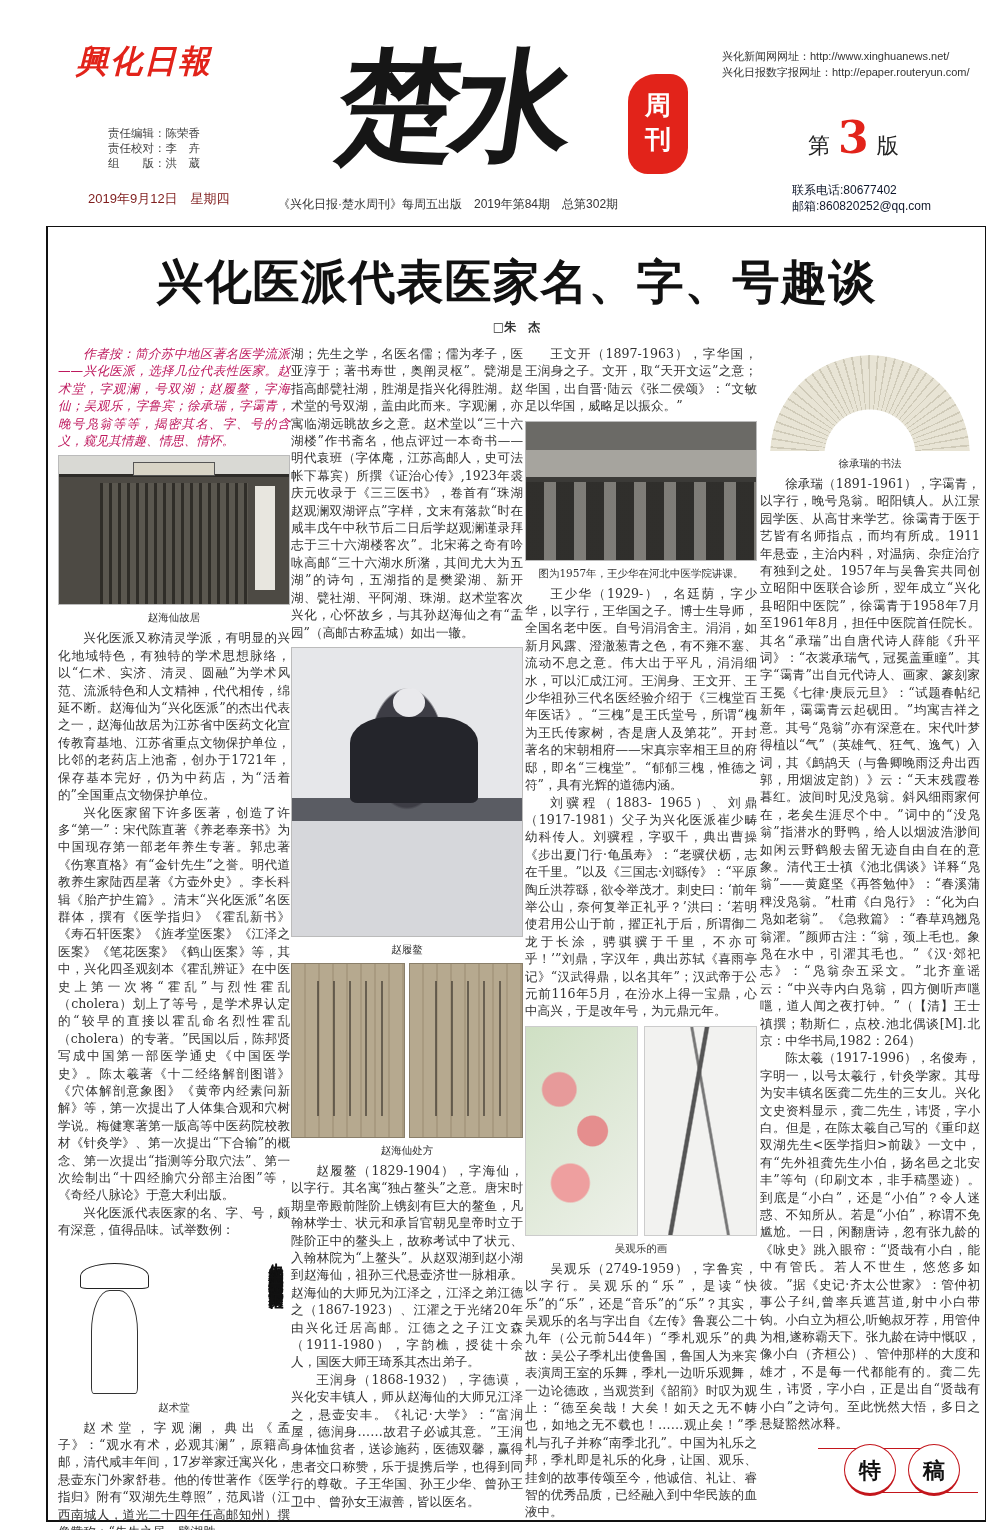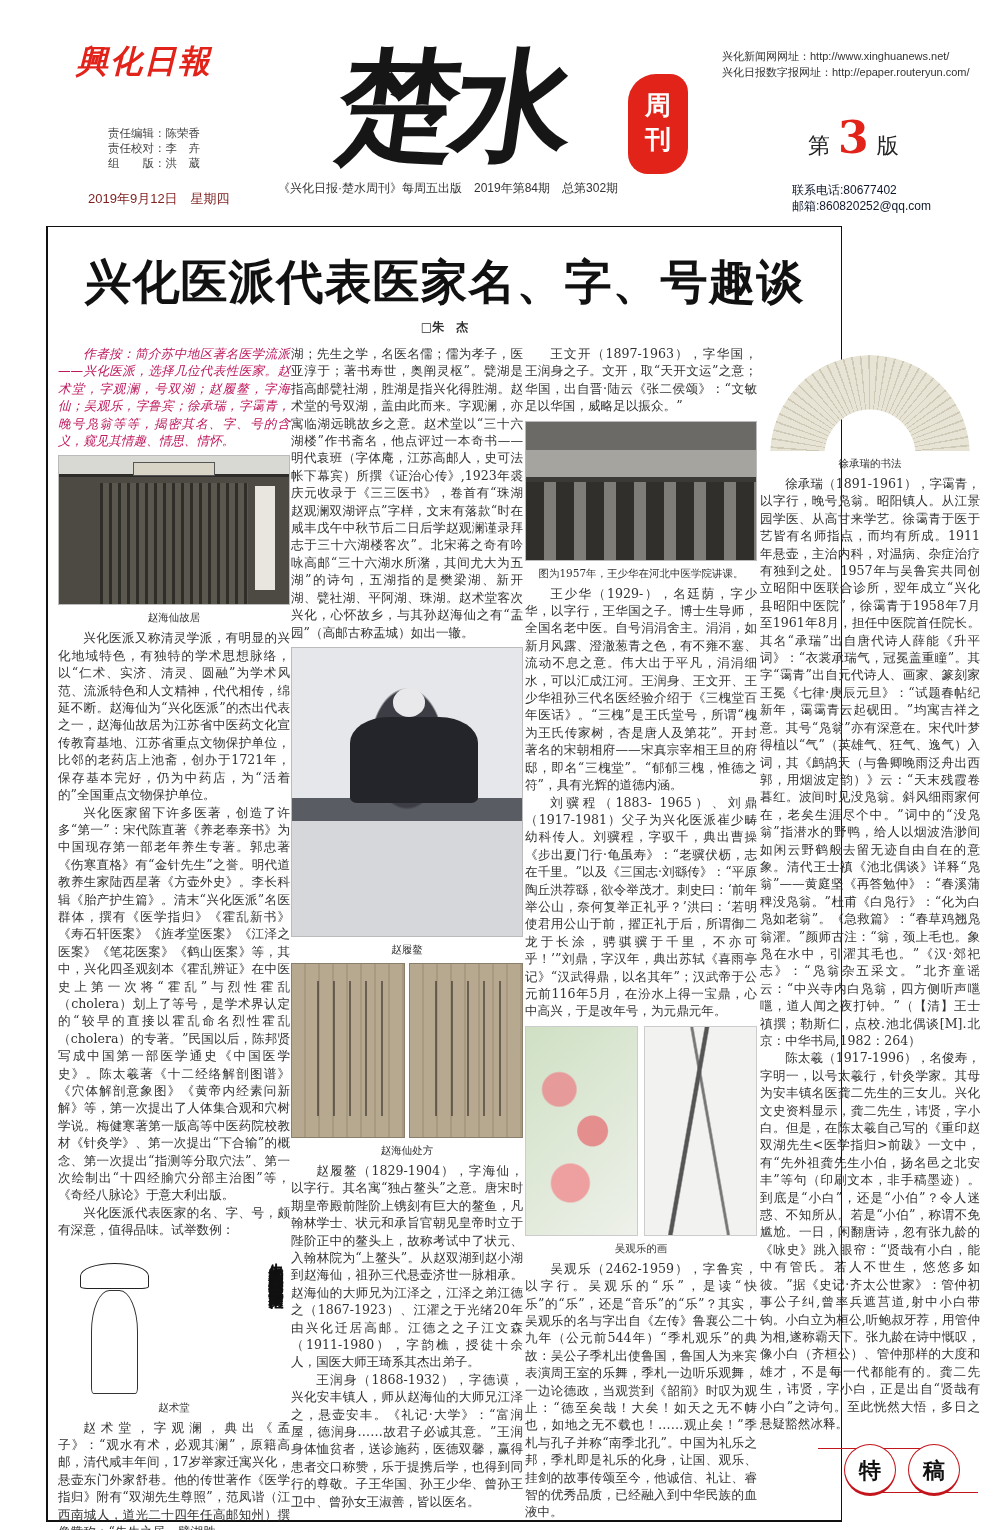--- a/index.html
+++ b/index.html
@@ -6,28 +6,28 @@
   body { width: 1002px; height: 1530px; background: #fff; font-family: "DejaVu Serif", "Liberation Serif", serif; color: #2a2a2a; position: relative; overflow: hidden; }
 
   
   .masthead { position: absolute; left: 0; top: 0; width: 1002px; height: 220px; }
   .paper-logo { position: absolute; left: 76px; top: 40px; font-family: "DejaVu Serif", serif; font-size: 32px; font-weight: bold; color: #e2231a; font-style: italic; letter-spacing: 2px; }
   .staff { position: absolute; left: 108px; top: 126px; font-size: 11.5px; line-height: 15px; color: #444; font-family: "DejaVu Serif", serif; }
   .staff div { white-space: nowrap; }
   .date-line { position: absolute; left: 88px; top: 190px; font-size: 13px; font-family: "Liberation Sans", sans-serif; color: #7f1d1d; white-space: pre; }
   .brand { position: absolute; left: 340px; top: 40px; font-family: "DejaVu Serif", serif; font-size: 120px; font-weight: bold; color: #161616; line-height: 130px; letter-spacing: -6px; transform: skewX(-8deg); }
   .seal { position: absolute; left: 628px; top: 74px; width: 60px; height: 100px; background: #e2231a; border-radius: 28px 18px 26px 20px; color: #fff; font-size: 26px; font-weight: bold; line-height: 34px; text-align: center; padding-top: 14px; }
-  .issue-line { position: absolute; left: 278px; top: 180px; font-size: 12px; font-family: "Liberation Sans", sans-serif; color: #333; white-space: pre; }
+  .issue-line { position: absolute; left: 278px; top: 196px; font-size: 12px; font-family: "Liberation Sans", sans-serif; color: #333; white-space: pre; }
   .site-links { position: absolute; left: 722px; top: 6px; font-size: 11px; line-height: 16px; font-family: "Liberation Sans", sans-serif; color: #333; white-space: nowrap; margin-top: 42px; }
   .edition { position: absolute; left: 808px; top: 112px; font-family: "Liberation Sans", sans-serif; font-size: 22px; color: #222; display: flex; align-items: baseline; }
   .edition .num { color: #e2231a; font-family: "DejaVu Serif", serif; font-weight: bold; font-size: 44px; margin: 0 8px; }
   .contact { position: absolute; left: 792px; top: 182px; font-size: 12px; line-height: 16px; font-family: "Liberation Sans", sans-serif; color: #0f172a; }
 
   
-  .frame { position: absolute; left: 46px; top: 226px; width: 796px; height: 1296px; border-left: 2px solid #111; border-top: 1.5px solid #111; border-right: 1.5px solid #111; border-bottom: 2px solid #111; }
+  .frame { position: absolute; left: 46px; top: 226px; width: 940px; height: 1296px; border-left: 2px solid #111; border-top: 1.5px solid #111; border-right: 1.5px solid #111; border-bottom: 2px solid #111; }
   .headline { position: absolute; left: 0; top: 24px; width: 100%; text-align: center; font-family: "DejaVu Serif", serif; font-weight: bold; font-size: 47px; color: #111; letter-spacing: 1px; }
   .byline { position: absolute; left: 0; top: 92px; width: 100%; text-align: center; font-size: 12px; color: #333; font-weight: bold; }
 
   .col { position: absolute; top: 118px; font-size: 12.6px; line-height: 17.4px; text-align: justify; color: #333; }
   .col p { text-indent: 2em; margin-bottom: 0; }
   .col p.lead { font-family: "DejaVu Serif", serif; color: #be185d; font-style: italic; }
   .c1 { left: 10px; width: 232px; }
   .c2 { left: 243px; width: 232px; }
   .c3 { left: 477px; width: 232px; }
   .c4 { left: 712px; width: 220px; }
@@ -141,21 +141,21 @@
     <p>王文开（1897-1963），字华国，王润身之子。文开，取“天开文运”之意；华国，出自晋·陆云《张二侯颂》：“文敏足以华国，威略足以振众。”</p>
     <div class="photo ph-class"></div>
     <div class="caption">图为1957年，王少华在河北中医学院讲课。</div>
     <p>王少华（1929-），名廷荫，字少华，以字行，王华国之子。博士生导师，全国名老中医。自号涓涓舍主。涓涓，如新月风露、澄澈葱青之色，有不雍不塞、流动不息之意。伟大出于平凡，涓涓细水，可以汇成江河。王润身、王文开、王少华祖孙三代名医经验介绍于《三槐堂百年医话》。“三槐”是王氏堂号，所谓“槐为王氏传家树，杏是唐人及第花”。开封著名的宋朝相府——宋真宗宰相王旦的府邸，即名“三槐堂”。“郁郁三槐，惟德之符”，具有光辉的道德内涵。</p>
     <p>刘骥程（1883- 1965）、刘鼎（1917-1981）父子为兴化医派崔少畴幼科传人。刘骥程，字驭千，典出曹操《步出夏门行·龟虽寿》：“老骥伏枥，志在千里。”以及《三国志·刘繇传》：“平原陶丘洪荐繇，欲令举茂才。刺史曰：‘前年举公山，奈何复举正礼乎？’洪曰：‘若明使君用公山于前，擢正礼于后，所谓御二龙于长涂，骋骐骥于千里，不亦可乎！’”刘鼎，字汉年，典出苏轼《喜雨亭记》“汉武得鼎，以名其年”；汉武帝于公元前116年5月，在汾水上得一宝鼎，心中高兴，于是改年号，为元鼎元年。</p>
     <div class="photo ph-paint">
       <div class="peach"></div>
       <div class="bamboo"></div>
     </div>
     <div class="caption">吴观乐的画</div>
-    <p>吴观乐（2462-1959），字鲁宾，以字行。吴观乐的“乐”，是读“快乐”的“乐”，还是“音乐”的“乐”？其实，吴观乐的名与字出自《左传》鲁襄公二十九年（公元前544年）“季札观乐”的典故：吴公子季札出使鲁国，鲁国人为来宾表演周王室的乐舞，季札一边听乐观舞，一边论德政，当观赏到《韶箾》时叹为观止：“德至矣哉！大矣！如天之无不帱也，如地之无不载也！……观止矣！”季札与孔子并称“南季北孔”。中国为礼乐之邦，季札即是礼乐的化身，让国、观乐、挂剑的故事传颂至今，他诚信、礼让、睿智的优秀品质，已经融入到中华民族的血液中。</p>
+    <p>吴观乐（2749-1959），字鲁宾，以字行。吴观乐的“乐”，是读“快乐”的“乐”，还是“音乐”的“乐”？其实，吴观乐的名与字出自《左传》鲁襄公二十九年（公元前544年）“季札观乐”的典故：吴公子季札出使鲁国，鲁国人为来宾表演周王室的乐舞，季札一边听乐观舞，一边论德政，当观赏到《韶箾》时叹为观止：“德至矣哉！大矣！如天之无不帱也，如地之无不载也！……观止矣！”季札与孔子并称“南季北孔”。中国为礼乐之邦，季札即是礼乐的化身，让国、观乐、挂剑的故事传颂至今，他诚信、礼让、睿智的优秀品质，已经融入到中华民族的血液中。</p>
   </div>
 
   <div class="col c4">
     <div class="photo ph-fan">
         <div class="fan"></div>
       </div>
     <div class="caption">徐承瑞的书法</div>
     <p>徐承瑞（1891-1961），字霭青，以字行，晚号凫翁。昭阳镇人。从江景园学医、从高甘来学艺。徐霭青于医于艺皆有名师指点，而均有所成。1911年悬壶，主治内科，对温病、杂症治疗有独到之处。1957年与吴鲁宾共同创立昭阳中医联合诊所，翌年成立“兴化县昭阳中医院”，徐霭青于1958年7月至1961年8月，担任中医院首任院长。其名“承瑞”出自唐代诗人薛能《升平词》：“衣裳承瑞气，冠冕盖重瞳”。其字“霭青”出自元代诗人、画家、篆刻家王冕《七律·庚辰元旦》：“试题春帖纪新年，霭霭青云起砚田。”均寓吉祥之意。其号“凫翁”亦有深意在。宋代叶梦得植以“气”（英雄气、狂气、逸气）入词，其《鹧鸪天（与鲁卿晚雨泛舟出西郭，用烟波定韵）》云：“天末残霞卷暮红。波间时见没凫翁。斜风细雨家何在，老矣生涯尽个中。”词中的“没凫翁”指潜水的野鸭，给人以烟波浩渺间如闲云野鹤般去留无迹自由自在的意象。清代王士禛《池北偶谈》详释“凫翁”——黄庭坚《再答勉仲》：“春溪蒲稗没凫翁。”杜甫《白凫行》：“化为白凫如老翁”。《急救篇》：“春草鸡翘凫翁濯。”颜师古注：“翁，颈上毛也。象凫在水中，引濯其毛也。”《汉·郊祀志》：“凫翁杂五采文。”北齐童谣云：“中兴寺内白凫翁，四方侧听声嗈嗈，道人闻之夜打钟。”（【清】王士禛撰；勒斯仁，点校.池北偶谈[M].北京：中华书局,1982：264）</p>
     <p>陈太羲（1917-1996），名俊寿，字明一，以号太羲行，针灸学家。其母为安丰镇名医龚二先生的三女儿。兴化文史资料显示，龚二先生，讳贤，字小白。但是，在陈太羲自己写的《重印赵双湖先生&lt;医学指归&gt;前跋》一文中，有“先外祖龚先生小伯，扬名邑之北安丰”等句（印刷文本，非手稿墨迹）。到底是“小白”，还是“小伯”？令人迷惑、不知所从。若是“小伯”，称谓不免尴尬。一日，闲翻唐诗，忽有张九龄的《咏史》跳入眼帘：“贤哉有小白，能中有管氏。若人不世生，悠悠多如彼。”据《史记·齐太公世家》：管仲初事公子纠,曾率兵遮莒道,射中小白带钩。小白立为桓公,听鲍叔牙荐，用管仲为相,遂称霸天下。张九龄在诗中慨叹，像小白（齐桓公）、管仲那样的大度和雄才，不是每一代都能有的。龚二先生，讳贤，字小白，正是出自“贤哉有小白”之诗句。至此恍然大悟，多日之悬疑豁然冰释。</p>
   </div>

